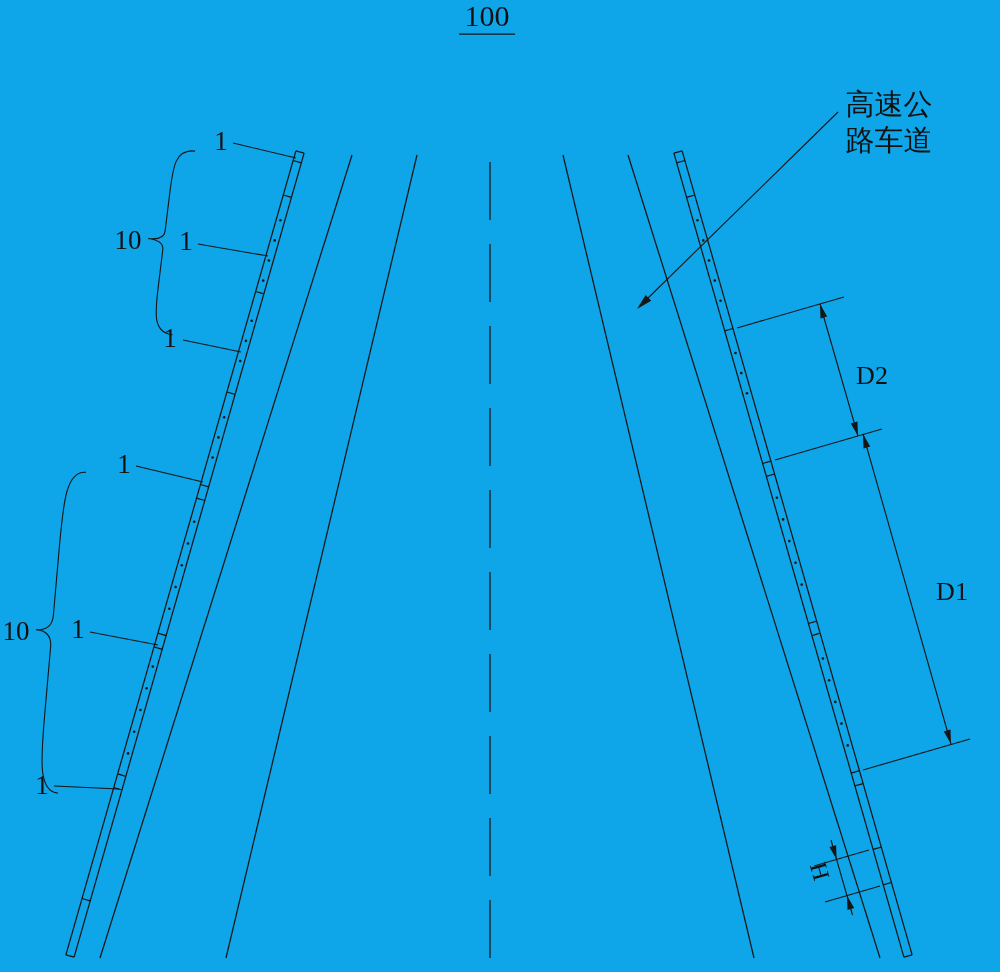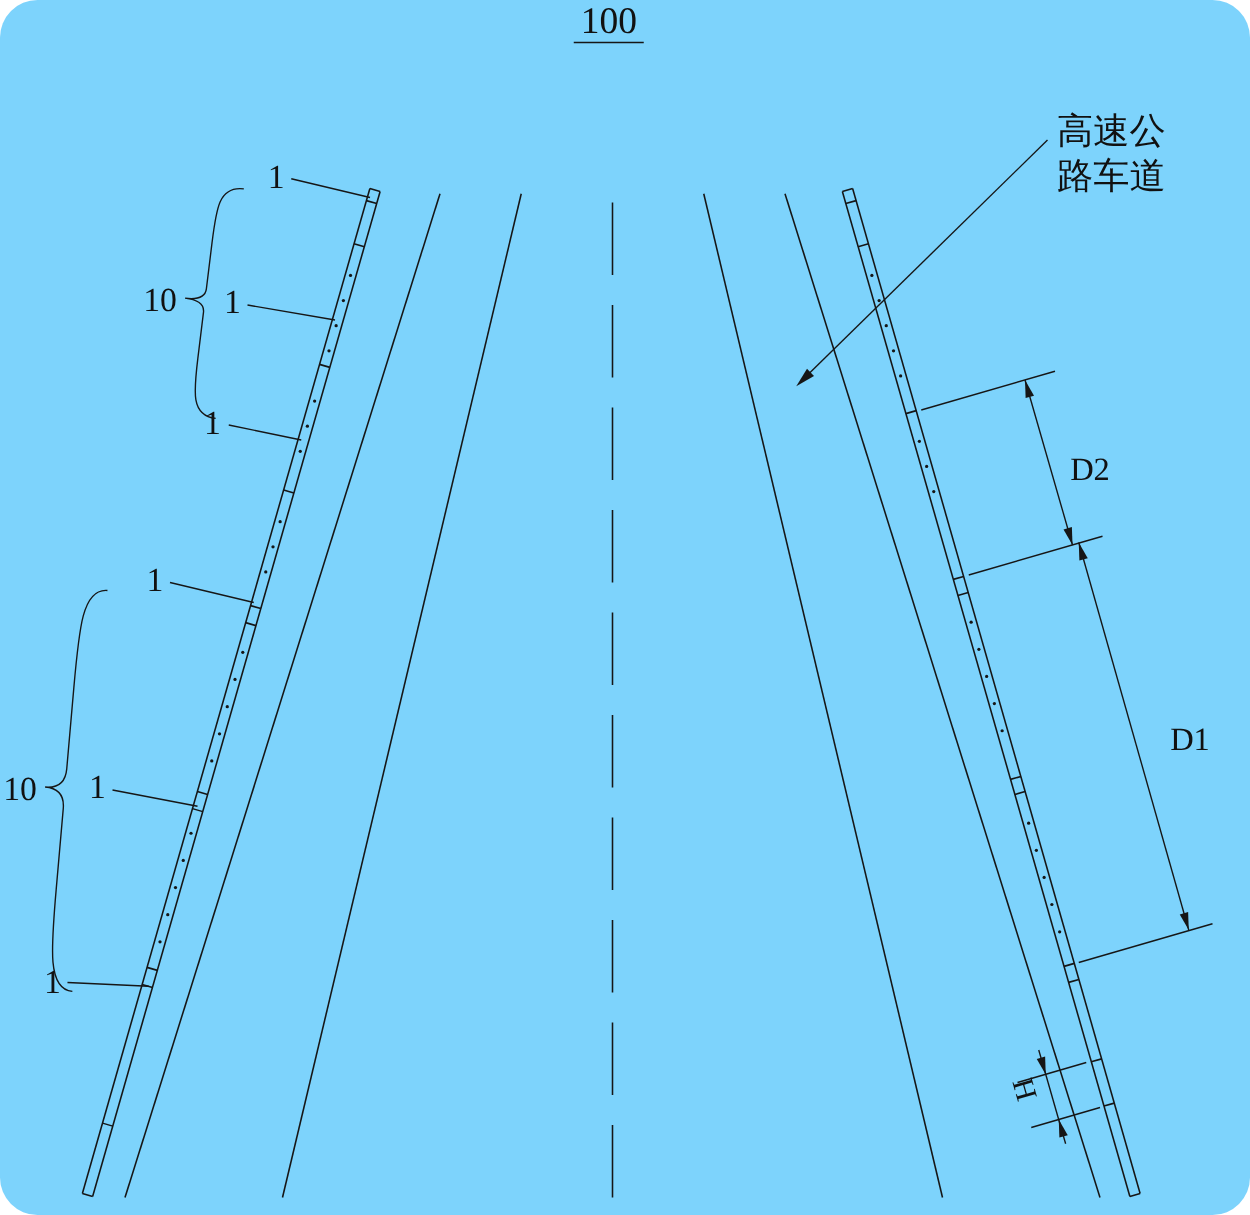--- a/index.html
+++ b/index.html
@@ -1,16 +1,16 @@
 <!DOCTYPE html>
 <html><head>
 <meta charset="utf-8">
 <style>
   html,body{margin:0;padding:0;background:#ffffff;}
-  #stage{position:relative;width:1000px;height:972px;background:#7dd3fc;overflow:hidden;border-radius:30px;}
+  #stage{position:relative;width:1000px;height:972px;background:#0ea5e9;overflow:hidden;}
   svg{display:block;}
   .ln{stroke:#161616;stroke-width:1.25;fill:none;}
   .ln-thin{stroke:#161616;stroke-width:1.1;fill:none;}
   .dash{stroke:#161616;stroke-width:1.25;fill:none;stroke-dasharray:58 24;}
   .arrow{fill:#161616;stroke:none;}
   text{font-family:"Liberation Serif","DejaVu Serif",serif;fill:#111;}
   .t30{font-size:30px;}
   .t27{font-size:27px;}
   .t26{font-size:26px;}
   .t29{font-size:29px;font-family:"DejaVu Sans","Liberation Sans",sans-serif;}

